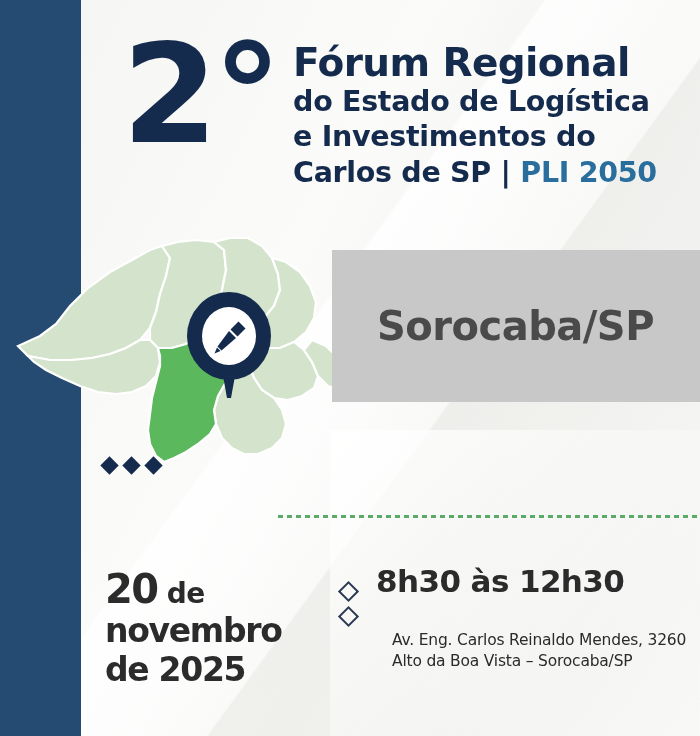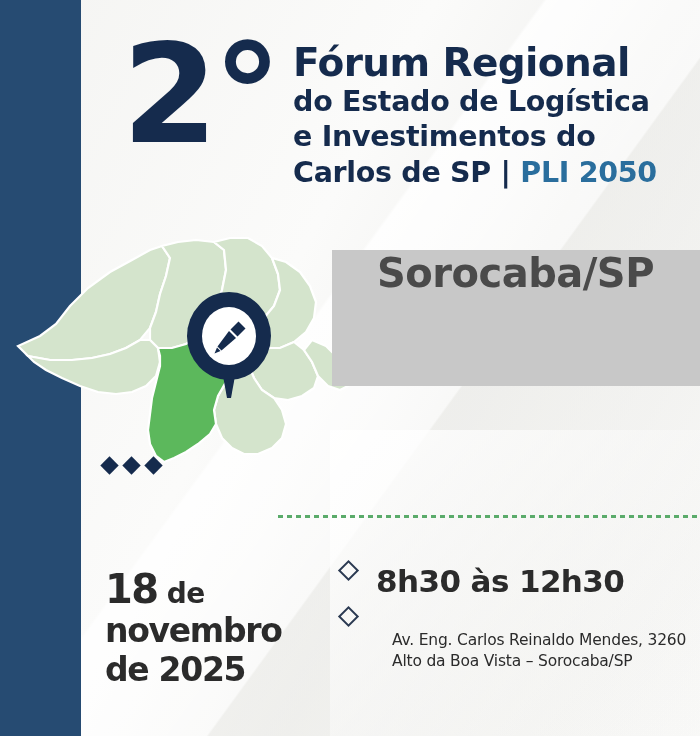--- a/index.html
+++ b/index.html
@@ -126,24 +126,24 @@
     background: #152b4d;
     transform: rotate(45deg);
   }
 
   
   .gray-banner {
     position: absolute;
     left: 332px;
     top: 250px;
     width: 368px;
-    height: 136px;
+    height: 152px;
     background: #c8c8c8;
     display: flex;
-    align-items: flex-start;
+    align-items: center;
     justify-content: flex-end;
     padding-right: 46px;
     box-sizing: border-box;
   }
   .gray-banner .city {
     font-size: 40px;
     font-weight: 700;
     color: #4a4a4a;
     letter-spacing: -0.5px;
     white-space: nowrap;
@@ -201,21 +201,21 @@
   .date-line3 { font-size: 33px; font-weight: 700; line-height: 1.16; letter-spacing: -1.3px; }
 
   .details {
     position: absolute;
     left: 338px;
     top: 563px;
     width: 350px;
   }
   .detail-row {
     display: flex;
-    align-items: flex-start;
+    align-items: flex-end;
     margin-bottom: 10px;
   }
   .dia-hollow {
     width: 11px; height: 11px;
     border: 2px solid #2b3a52;
     transform: rotate(45deg);
     flex: 0 0 auto;
     margin-right: 20px;
     margin-left: 3px;
   }
@@ -295,21 +295,21 @@
   </div>
 
   <div class="gray-banner">
     <div class="city">Sorocaba/SP</div>
   </div>
 
 
   <div class="divider"></div>
 
   <div class="date-block">
-    <div class="date-line1"><span class="date-day">18</span><span class="date-de"> de</span></div>
+    <div class="date-line1"><span class="date-day">20</span><span class="date-de"> de</span></div>
     <div class="date-line2">novembro</div>
     <div class="date-line3">de 2025</div>
   </div>
 
   <div class="details">
     <div class="detail-row">
       <span class="dia-hollow"></span>
       <span class="detail-text">8h30 às 12h30</span>
     </div>
     <div class="detail-row">

